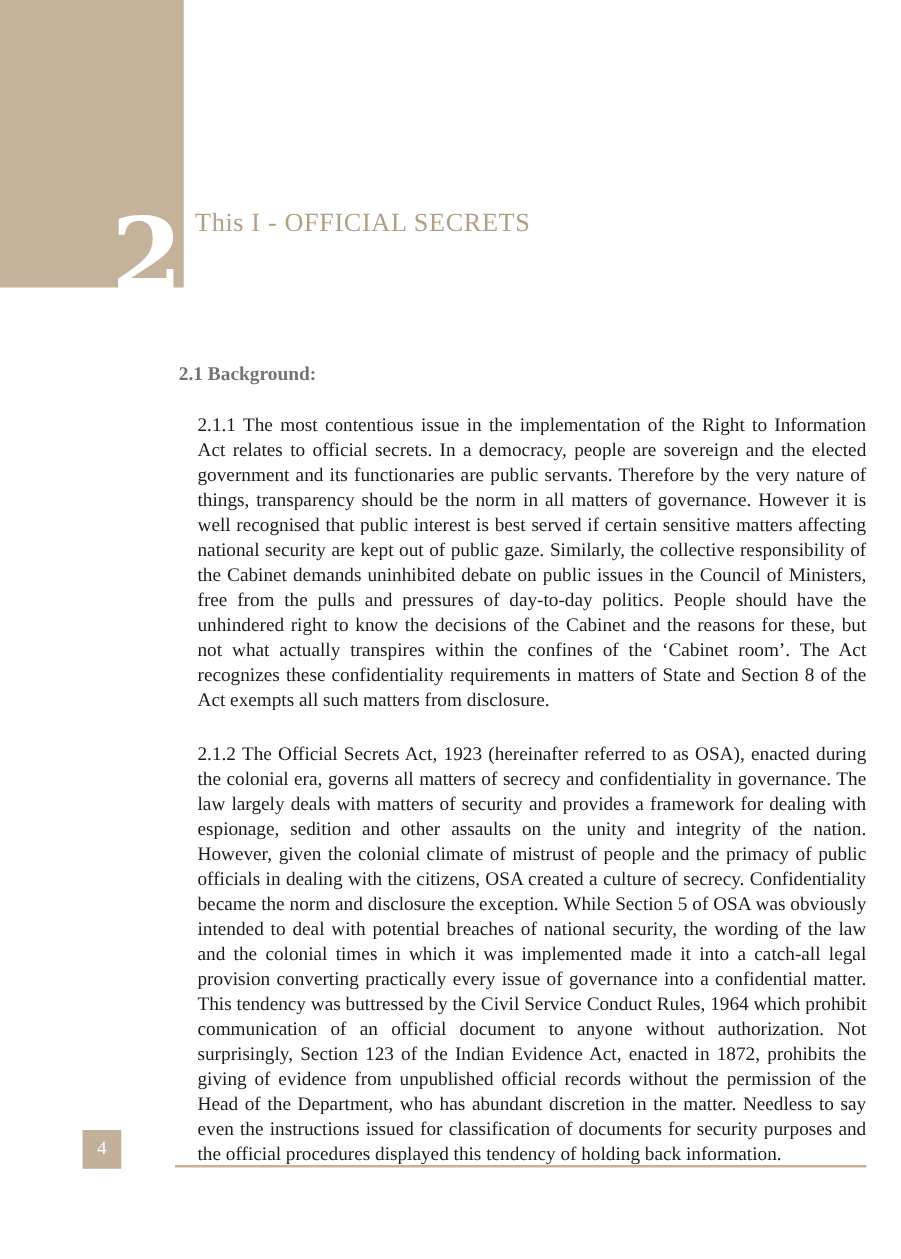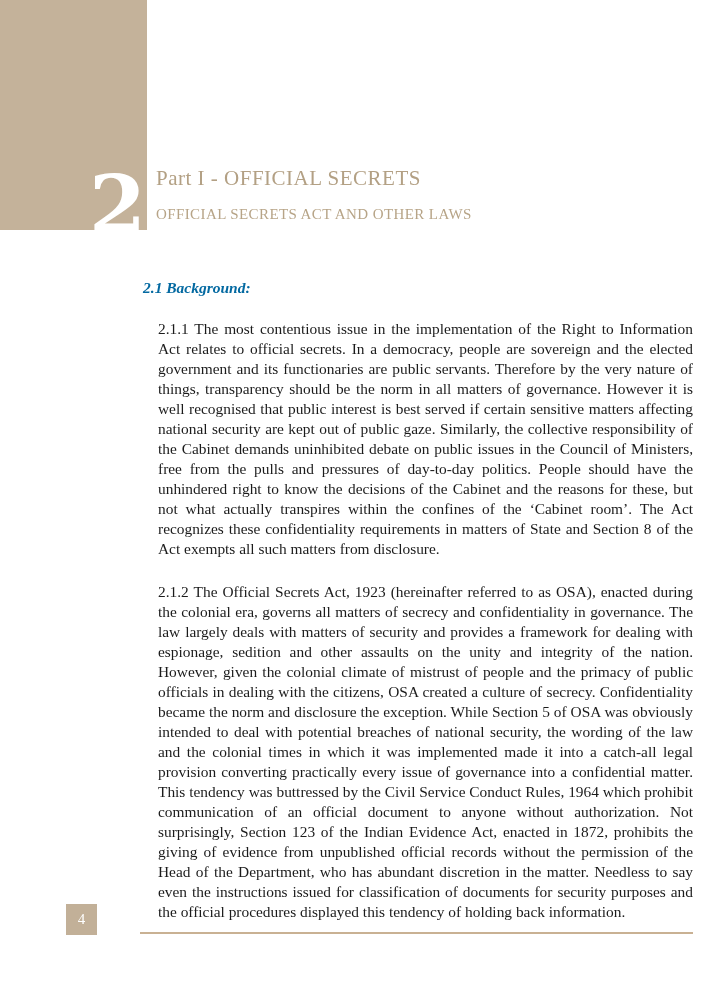--- a/index.html
+++ b/index.html
@@ -57,23 +57,22 @@
   .content {
     position: absolute;
     left: 143px;
     top: 279px;
     width: 550px;
     color: #1b1b1b;
   }
   .section-heading {
     font-size: 15.5px;
     font-weight: bold;
-    color: #0369a1;
-    margin: 0 0 22px 0;
-    font-style: italic;
+    color: #737373;
+    margin: 12px 0 22px 0;
   }
   .body-paragraph {
     font-size: 15.4px;
     line-height: 20px;
     text-align: justify;
     margin: 0 0 23px 15px;
   }
   .page-number-box {
     position: absolute;
     left: 66px;
@@ -97,22 +96,21 @@
   }
 </style>
 </head>
 <body>
 
 <div class="chapter-block">
   <div class="chapter-number">2</div>
 </div>
 
 <div class="header-titles">
-  <h1 class="page-title">Part I - OFFICIAL SECRETS</h1>
-  <h2 class="page-subtitle">OFFICIAL SECRETS ACT AND OTHER LAWS</h2>
+  <h1 class="page-title">This I - OFFICIAL SECRETS</h1>
 </div>
 
 <div class="content">
   <div class="section-heading">2.1 Background:</div>
   <p class="body-paragraph">2.1.1 The most contentious issue in the implementation of the Right to Information Act relates to official secrets.  In a democracy, people are sovereign and the elected government and its functionaries are public servants.  Therefore by the very nature of things, transparency should be the norm in all matters of governance.  However it is well recognised that public interest is best served if certain sensitive matters affecting national security are kept out of public gaze.  Similarly, the collective responsibility of the Cabinet demands uninhibited debate on public issues in the Council of Ministers, free from the pulls and pressures of day-to-day politics.  People should have the unhindered right to know the decisions of the Cabinet and the reasons for these, but not what actually transpires within the confines of the ‘Cabinet room’. The Act recognizes these confidentiality requirements in matters of State and Section 8 of the Act exempts all such matters from disclosure.</p>
   <p class="body-paragraph">2.1.2 The Official Secrets Act, 1923 (hereinafter referred to as OSA), enacted during the colonial era, governs all matters of secrecy and confidentiality in governance.  The law largely deals with matters of security and provides a framework for dealing with espionage, sedition and other assaults on the unity and integrity of the nation.  However, given the colonial climate of mistrust of people and the primacy of public officials in dealing with the citizens, OSA created a culture of secrecy.  Confidentiality became the norm and disclosure the exception.  While Section 5 of OSA was obviously intended to deal with potential breaches of national security, the wording of the law and the colonial times in which it was implemented made it into a catch-all legal provision converting practically every issue of governance into a confidential matter.  This tendency was buttressed by the Civil Service Conduct Rules, 1964 which prohibit communication of an official document to anyone without authorization.  Not surprisingly, Section 123 of the Indian Evidence Act, enacted in 1872, prohibits the giving of evidence from unpublished official records without the permission of the Head of the Department, who has abundant discretion in the matter. Needless to say even the instructions issued for classification of documents for security purposes and the official procedures displayed this tendency of holding back information.</p>
 </div>
 
 <div class="page-number-box">
   <span>4</span>

